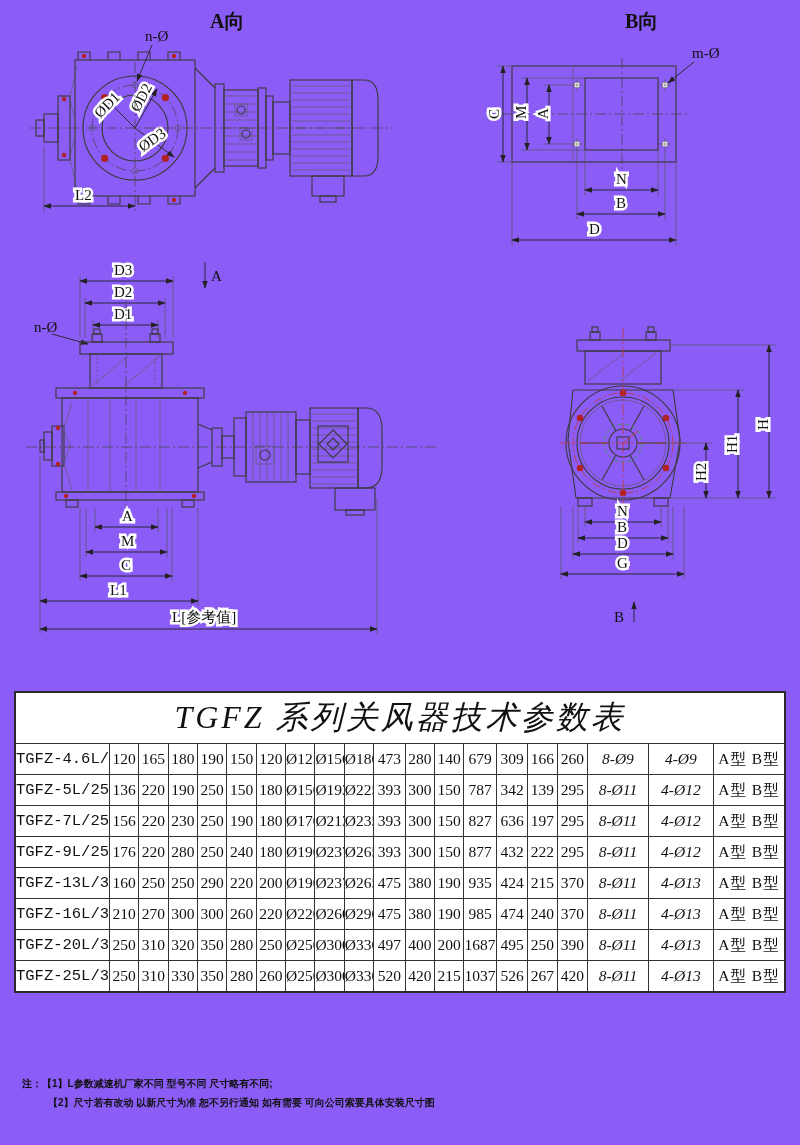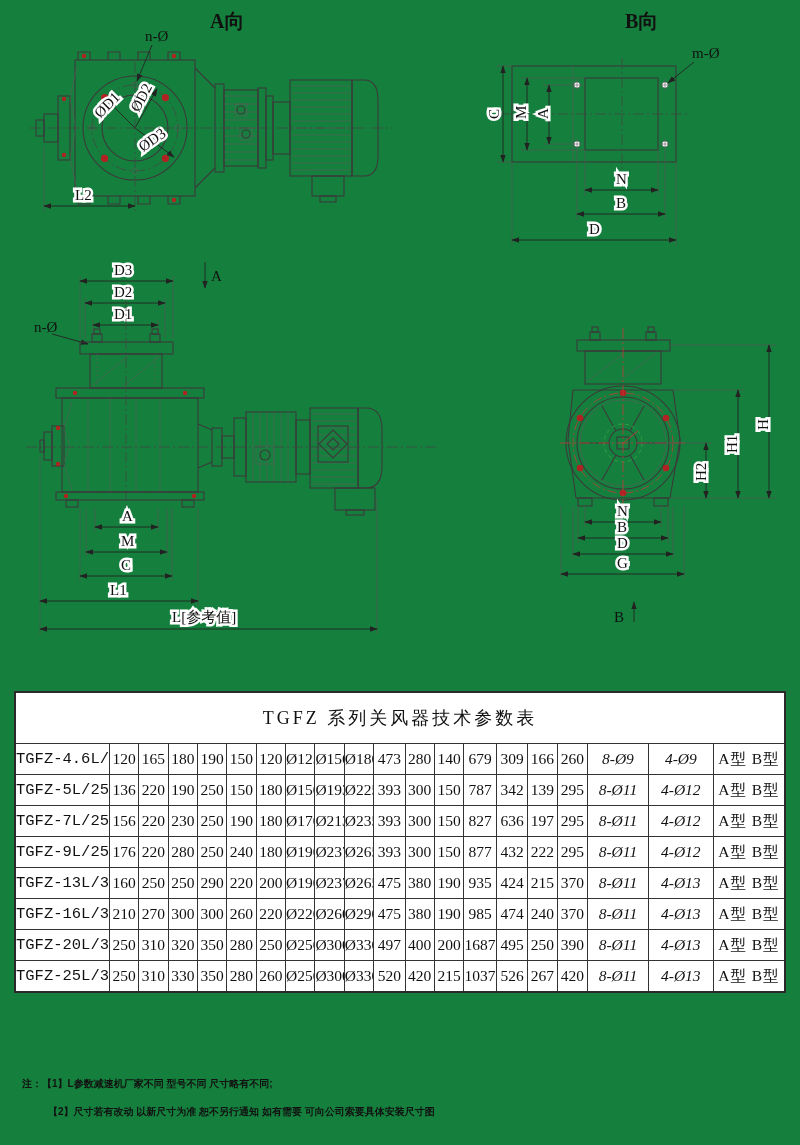--- a/index.html
+++ b/index.html
@@ -1,17 +1,17 @@
 <!DOCTYPE html>
 <html><head>
 <meta charset="utf-8">
 <style>
   html,body{margin:0;padding:0;background:#fff;}
   body{width:800px;height:1145px;font-family:"Liberation Serif",serif;color:#111;}
-  .sheet{position:relative;width:800px;height:1145px;background:#15803d;overflow:hidden;}
+  .sheet{position:relative;width:800px;height:1145px;background:#8b5cf6;overflow:hidden;}
   svg.drawings{position:absolute;left:0;top:0;}
 
   
   .ln{stroke:#3a3a3a;stroke-width:1.1;fill:none;}
   .tn{stroke:#5a5a5a;stroke-width:0.6;fill:none;}
   .ext{stroke:#555;stroke-width:0.65;fill:none;}
   .cl{stroke:#444;stroke-width:0.7;fill:none;stroke-dasharray:11 3 2 3;}
   .rcl{stroke:#c03a3a;stroke-width:0.8;fill:none;stroke-dasharray:11 3 2 3;}
   .rdc{stroke:#c03a3a;stroke-width:0.8;fill:none;stroke-dasharray:9 3 2 3;}
   .grn{stroke:#33a043;stroke-width:0.9;fill:none;stroke-dasharray:4 3;}
@@ -19,34 +19,34 @@
   .dot{fill:#b22222;stroke:none;}
   .dim{stroke:#222;stroke-width:0.9;fill:none;marker-start:url(#ar);marker-end:url(#ar);}
   .ldr{stroke:#222;stroke-width:0.9;fill:none;marker-end:url(#ar);}
   .lbl{font-family:"Liberation Serif",serif;font-size:15px;fill:#111;}
   .halo{paint-order:stroke;stroke:#fff;stroke-width:5px;}
   .vt{font-size:20px;font-weight:bold;}
 
   
   table.params{position:absolute;left:14px;top:691px;width:772px;border-collapse:collapse;table-layout:fixed;border:2px solid #2a2a2a;background:#fff;}
   table.params th,table.params td{border:1px solid #333;text-align:center;padding:0;overflow:hidden;white-space:nowrap;}
-  tr.title-row th{height:50px;font-size:18px;font-weight:normal;letter-spacing:3px;}
+  tr.title-row th{height:50px;font-size:32px;font-weight:normal;letter-spacing:3px;font-style:italic;}
   tr.header-row th{height:42px;font-size:16px;font-weight:normal;}
   tr.data-row td{height:30px;font-size:15.5px;}
   th.c0{font-size:13px;font-weight:bold;}
   td.c0{font-family:"Liberation Mono",monospace;font-size:11px;text-align:left;padding-left:3px;}
   td.c7,td.c8,td.c9{font-size:10px;}
   td.c13{font-size:13.5px;}
   td.c17,td.c18{font-size:13.5px;text-align:center;font-style:italic;}
   th.c19{font-size:12px;font-weight:bold;}
   td.c19{font-size:11.5px;font-weight:normal;letter-spacing:1px;}
 
   
   .notes{position:absolute;left:22px;top:1075px;font-family:"Liberation Sans",sans-serif;font-size:10px;font-weight:bold;line-height:1.85;color:#111;}
-  .notes .n2{padding-left:26px;margin-top:9px;}
+  .notes .n2{padding-left:26px;}
 </style>
 </head>
 <body>
 
 <div class="sheet">
 
 <svg class="drawings" width="800" height="665" viewBox="0 0 800 665">
   <defs>
     <marker id="ar" viewBox="0 0 10 10" refX="9" refY="5" markerWidth="9" markerHeight="9" orient="auto-start-reverse">
       <path d="M0 1.5 L10 5 L0 8.5 z" fill="#222"></path>

